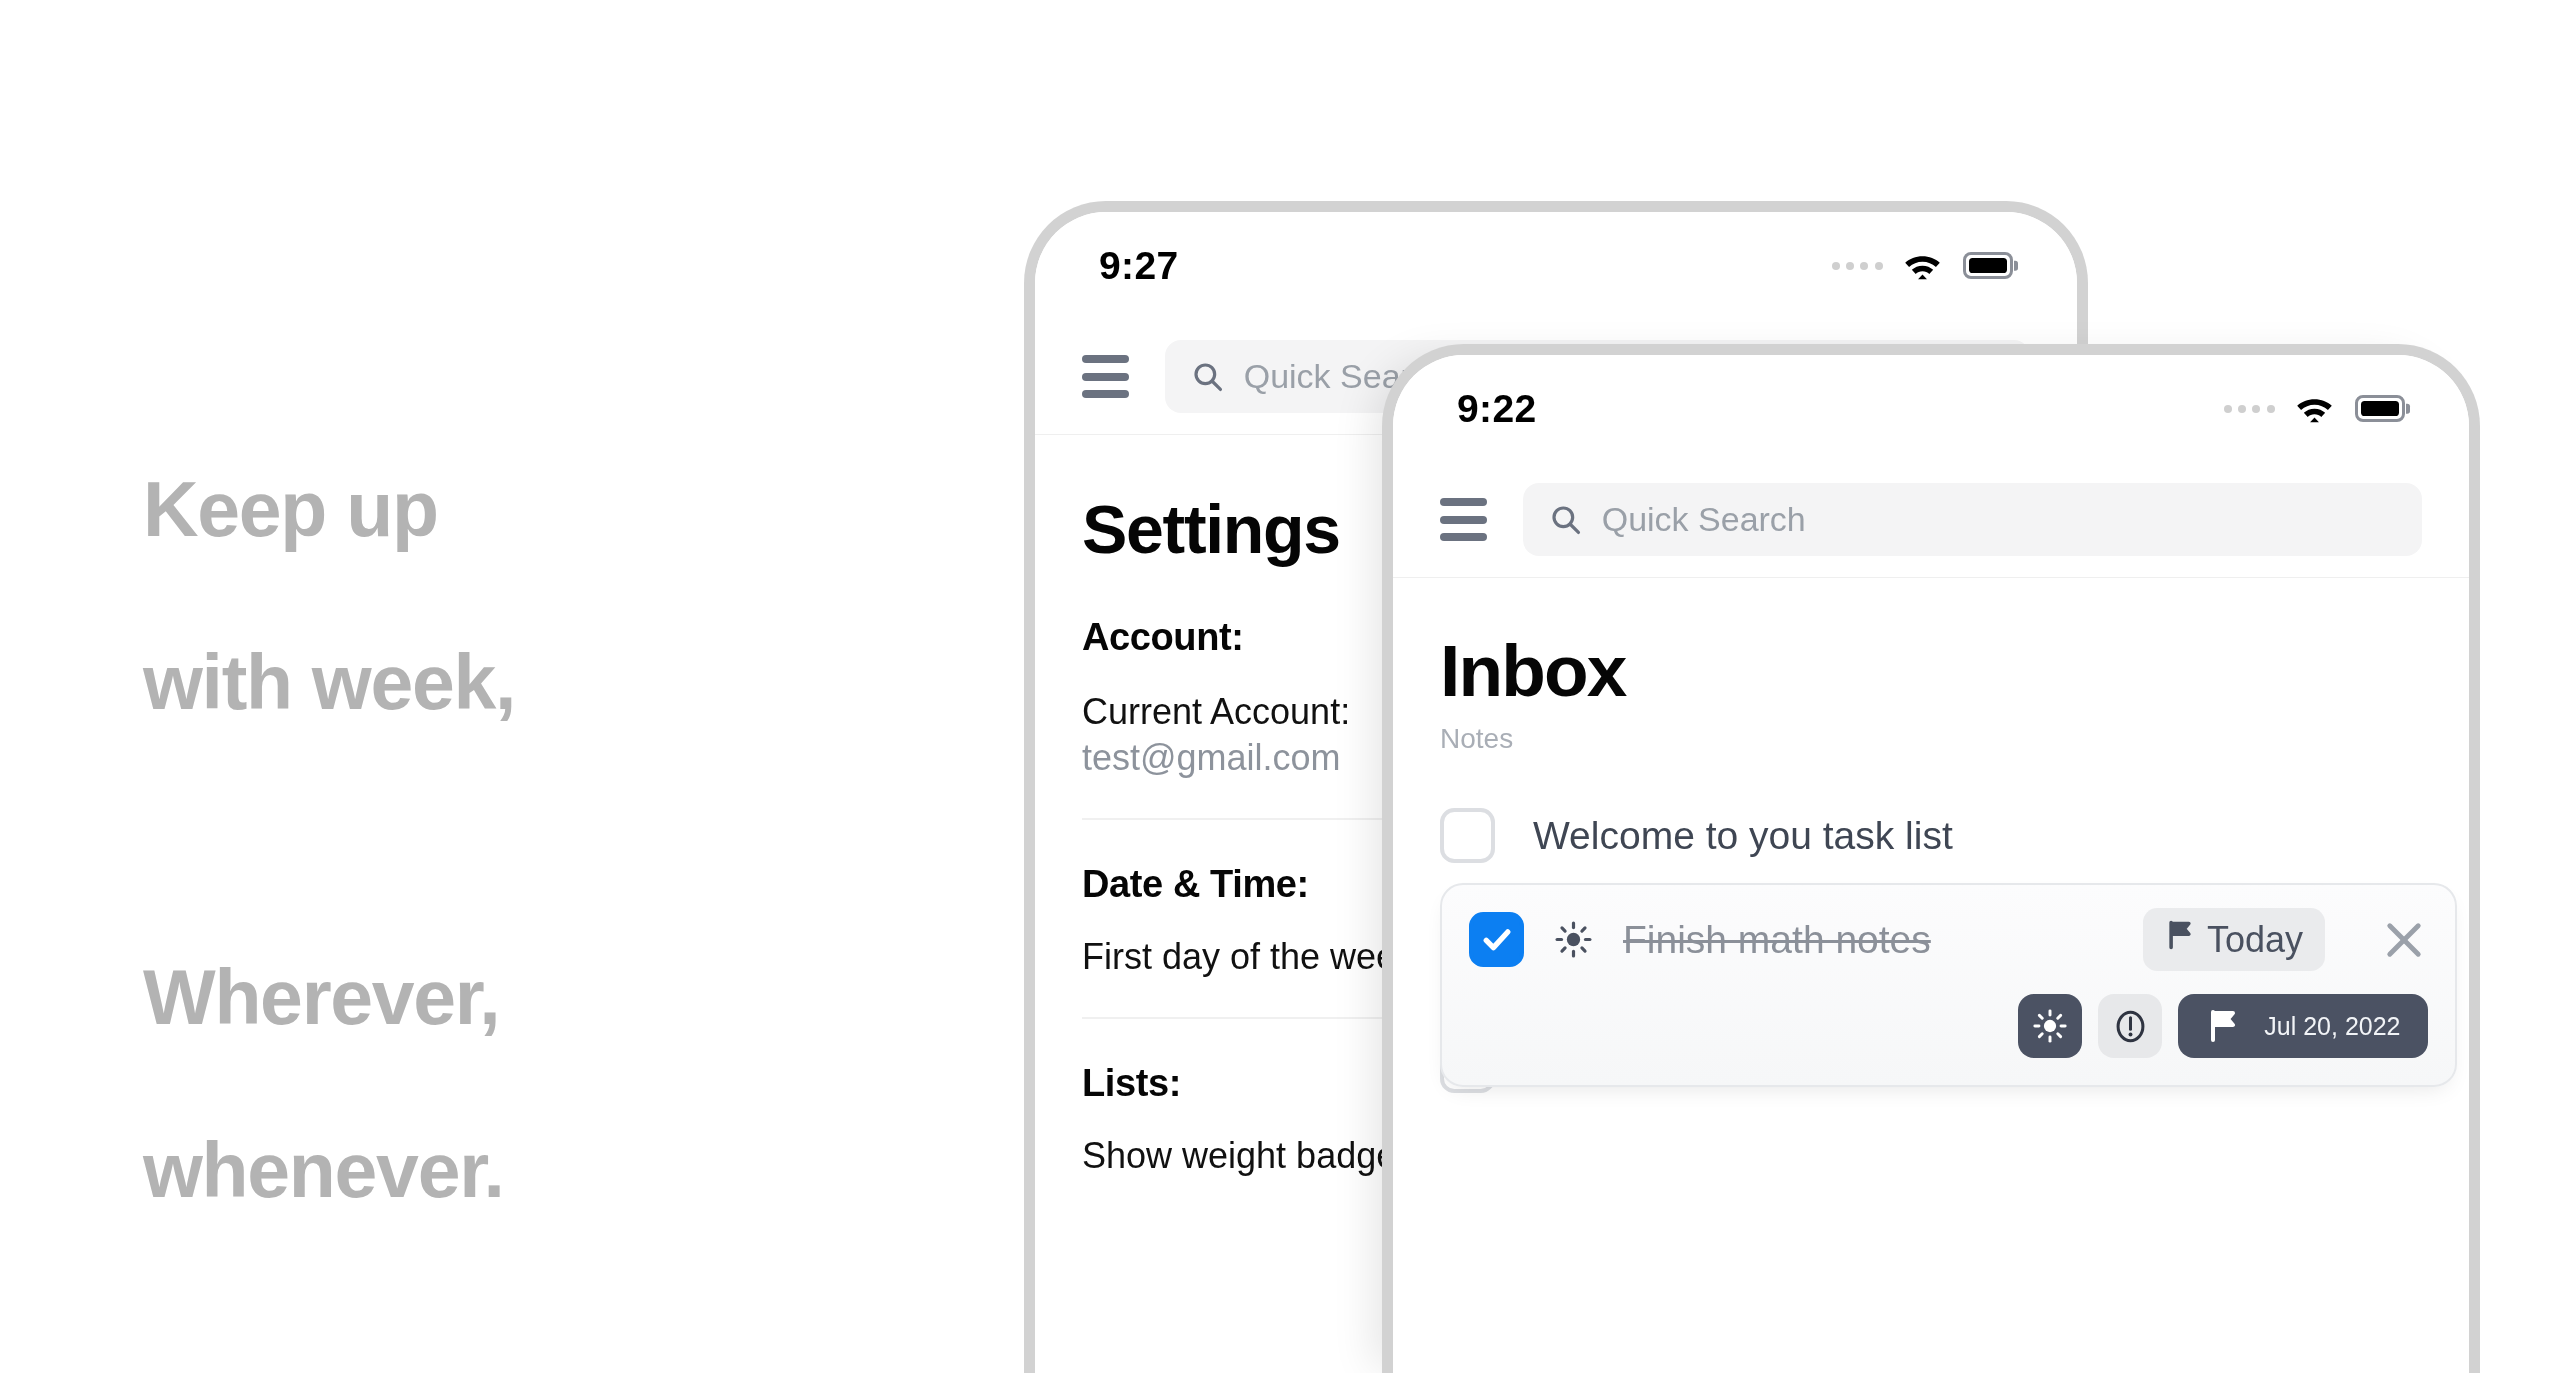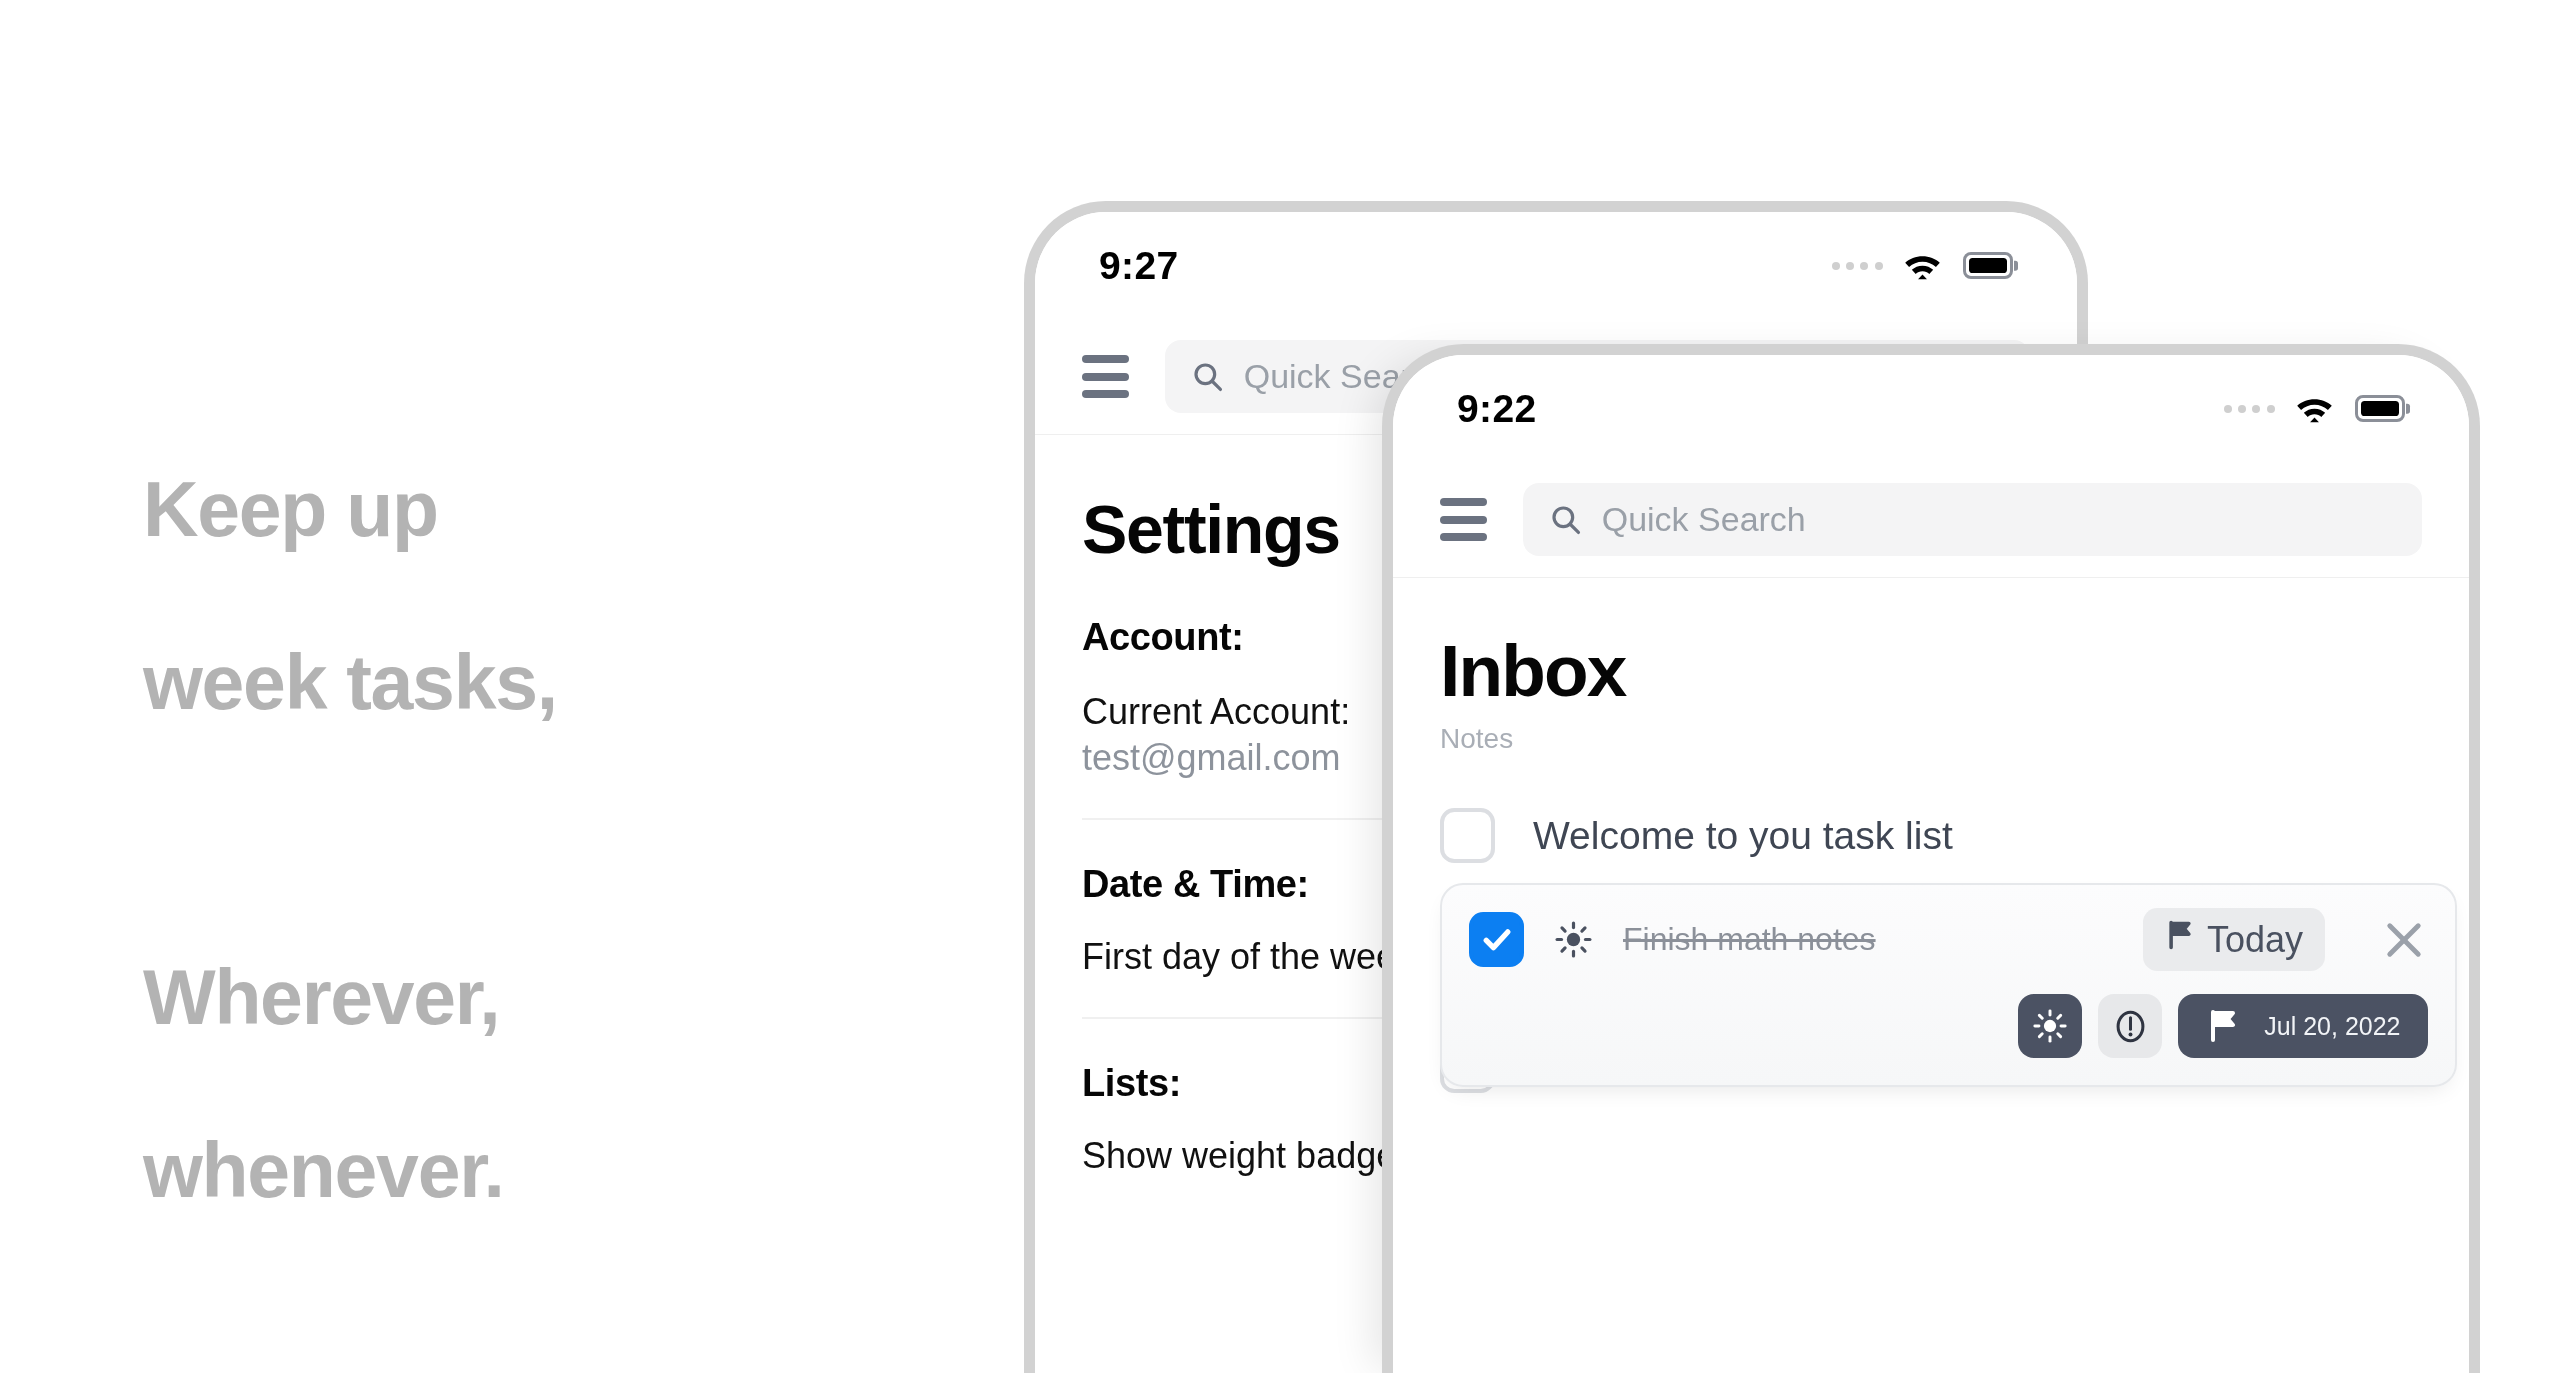--- a/index.html
+++ b/index.html
@@ -131,21 +131,21 @@
     background: linear-gradient(180deg,#fcfcfd 0%, #f6f7f8 100%);
     border: 2.7px solid #e6e8eb;
     border-radius: 23px;
     padding: 23px 27px 27px;
     box-shadow: 0 9px 23px -10.7px rgba(0,0,0,0.12);
     z-index: 4;
   }
   .tc-top { display:flex; align-items:center; gap: 30px; }
   .sun-ico { width: 39px; height:39px; flex:0 0 auto; }
   .tc-title {
-    font-size: 32px; color:#8b9099; text-decoration: line-through;
+    font-size: 39px; color:#8b9099; text-decoration: line-through;
     text-decoration-color:#8b9099; text-decoration-thickness: 2.7px; white-space:nowrap;
   }
   .today-chip {
     margin-left:auto; display:flex; align-items:flex-start; gap: 10.7px;
     background:#eaebed; border-radius: 14.3px; padding: 10.7px 21.5px;
   }
   .flag-ico { width: 32px; height:32px; }
   .today-txt { font-size: 36px; color:#4a5160; }
   .close-x { width: 48px; height:48px; margin-left: 25px; flex:0 0 auto; }
 
@@ -159,21 +159,21 @@
   .act.date { background:#4b5263; padding: 0 27px; gap: 23px; }
   .date-txt { font-size: 25px; color:#f2f4f7; white-space:nowrap; }
 </style>
 </head>
 <body>
 
 <div class="stage">
 
   <div class="headline">
     <span class="blk">Keep up</span>
-    <span class="blk">week tasks,</span>
+    <span class="blk">with week,</span>
     <span class="gap"></span>
     <span class="blk">Wherever,</span>
     <span class="blk">whenever.</span>
   </div>
 
   <div class="phone phone-back">
     <div class="screen">
 
       <div class="statusbar">
         <span class="status-time">9:27</span>

